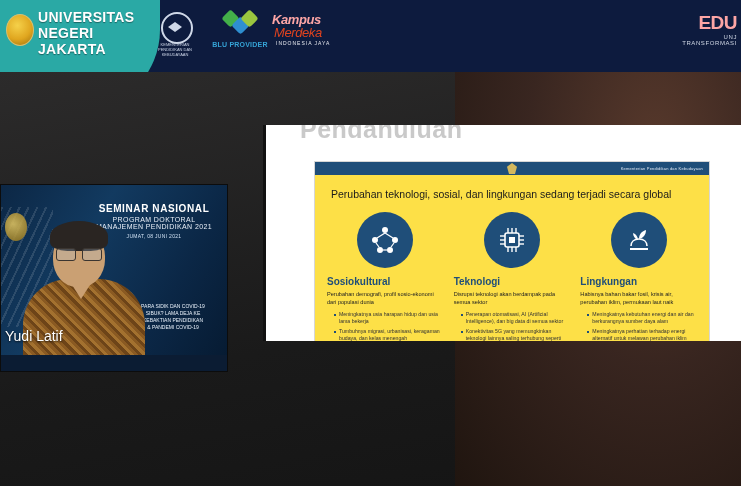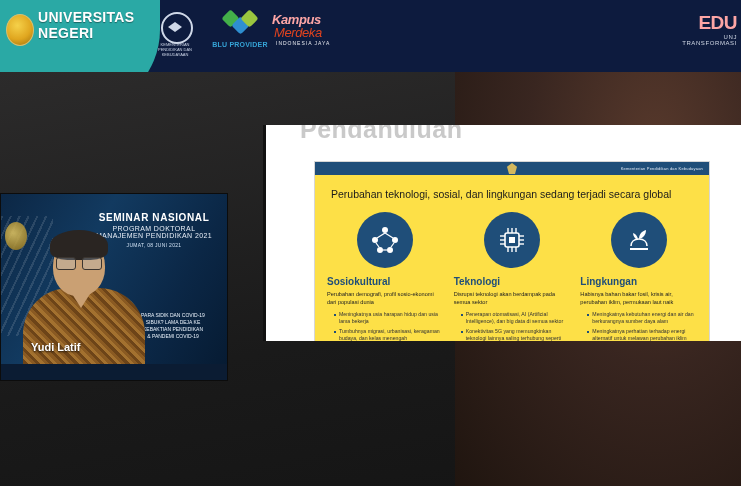--- a/index.html
+++ b/index.html
@@ -160,21 +160,21 @@
     position: absolute;
     left: 455px; top: 0;
     width: 286px; height: 414px;
     background: radial-gradient(ellipse at 70% 20%, #5a3a2c 0%, #3a2620 45%, #20150f 100%);
     opacity: .95;
   }
 
   
   .cam {
     position: absolute;
-    left: 0; top: 193px;
+    left: 0; top: 184px;
     width: 228px; height: 188px;
     background: #0a1a2e;
     overflow: hidden;
     border: 1px solid #0c0c0c;
     box-sizing: border-box;
   }
   .cam-bg {
     position: absolute; inset: 0;
     background: linear-gradient(120deg, #0c2745 0%, #123a60 35%, #0b2746 70%, #061a31 100%);
   }
@@ -256,25 +256,24 @@
     position: absolute;
     left: 44px; top: 56px;
     width: 28px; height: 22px;
     background: #caa073;
     clip-path: polygon(50% 100%, 0 0, 100% 0);
   }
   .cam-name {
     position: absolute;
     left: 0; bottom: 26px;
     color: #ffffff;
-    font-size: 11px;
-    font-weight: bold;
+    font-size: 14px;
+    font-weight: normal;
     text-shadow: 0 1px 2px rgba(0,0,0,.8);
     padding: 1px 4px;
-    margin-left: 26px;
   }
   .cam-footer {
     position: absolute;
     left: 0; bottom: 0;
     width: 100%;
     height: 16px;
     background: #0b1c33;
   }
 
   
@@ -411,20 +410,21 @@
 <body>
 
 <div id="stage">
 
   <div class="banner">
     <div class="banner-teal"></div>
     <div class="unj-seal"></div>
     <div class="unj-text">
       <div>UNIVERSITAS</div>
       <div>NEGERI</div>
+      <div>JAKARTA</div>
     </div>
 
     <div class="kemdikbud">
       <div class="tut"></div>
       <div class="cap">KEMENTERIAN PENDIDIKAN DAN KEBUDAYAAN</div>
     </div>
 
     <div class="blu">
       <div class="mark">
           <span></span>

